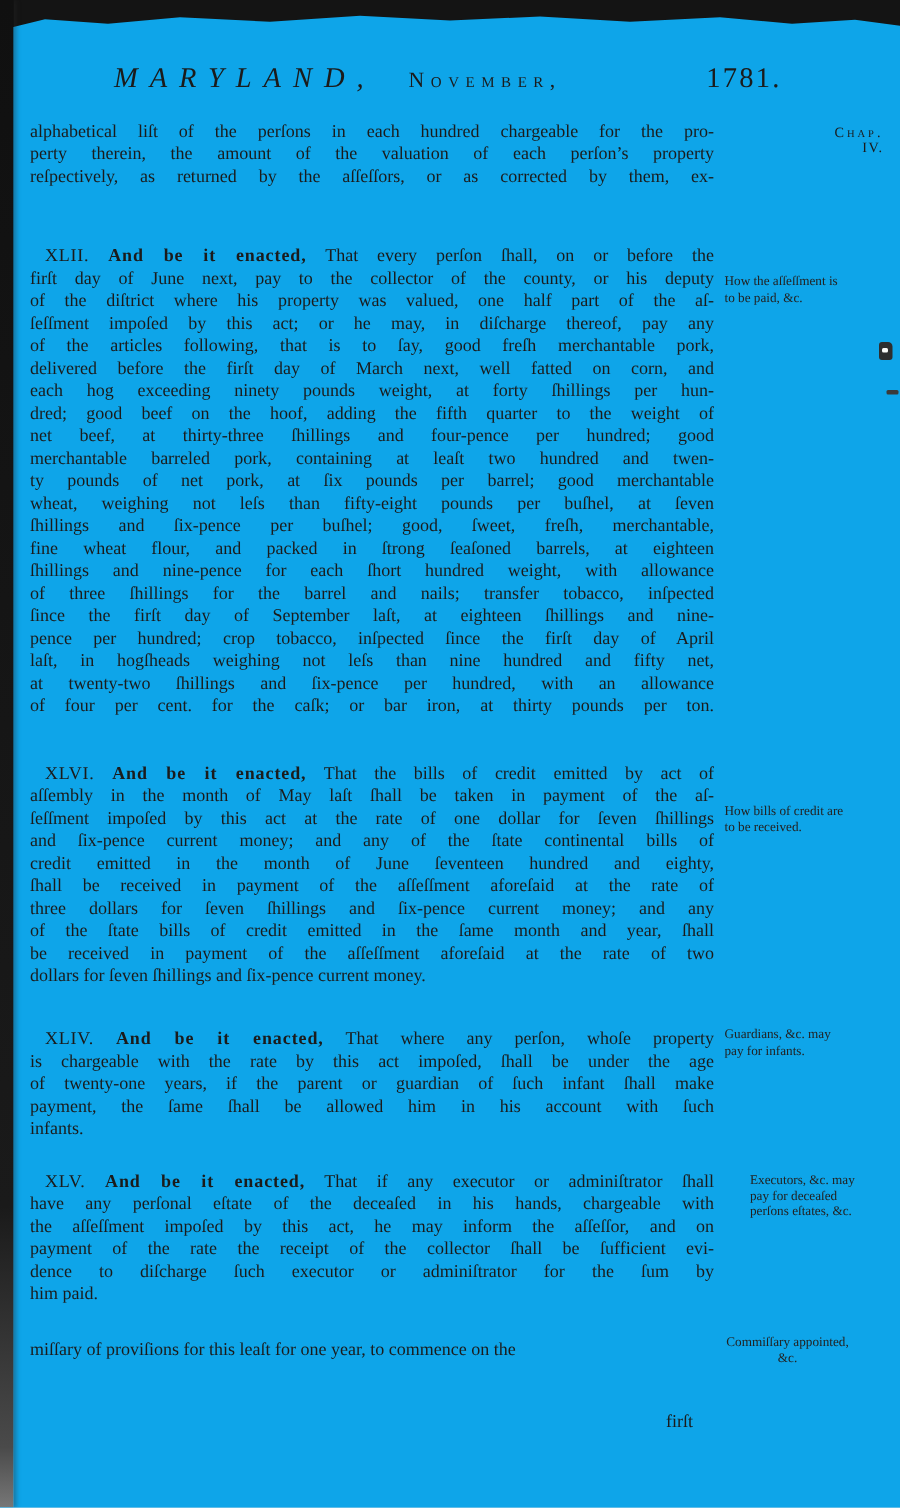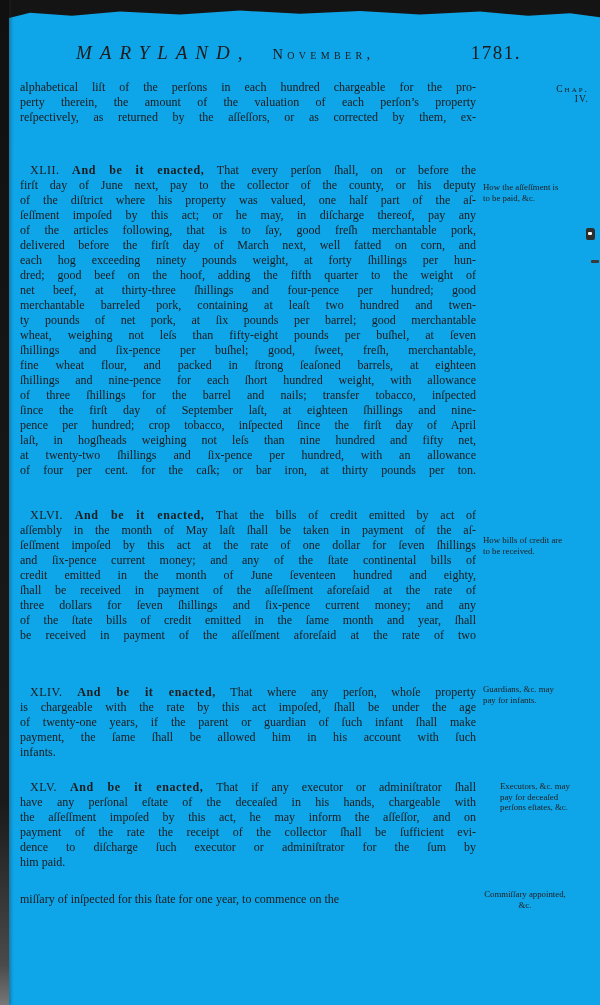--- a/index.html
+++ b/index.html
@@ -119,43 +119,45 @@
   <div class="para sec" style="top:508px">
     <div class="pbody"><span class="pnum">XLVI.</span> <span class="enacting">And be it enacted,</span> <span class="ptext">That the bills of credit emitted by act of
 aſſembly in the month of May laſt ſhall be taken in payment of the aſ-
 ſeſſment impoſed by this act at the rate of one dollar for ſeven ſhillings
 and ſix-pence current money; and any of the ſtate continental bills of
 credit emitted in the month of June ſeventeen hundred and eighty,
 ſhall be received in payment of the aſſeſſment aforeſaid at the rate of
 three dollars for ſeven ſhillings and ſix-pence current money; and any
 of the ſtate bills of credit emitted in the ſame month and year, ſhall
 be received in payment of the aſſeſſment aforeſaid at the rate of two</span></div>
+    <div class="plast">dollars for ſeven ſhillings and ſix-pence current money.</div>
   </div>
 
   <div class="para sec" style="top:685px">
     <div class="pbody"><span class="pnum">XLIV.</span> <span class="enacting">And be it enacted,</span> <span class="ptext">That where any perſon, whoſe property
 is chargeable with the rate by this act impoſed, ſhall be under the age
 of twenty-one years, if the parent or guardian of ſuch infant ſhall make
 payment, the ſame ſhall be allowed him in his account with ſuch</span></div>
     <div class="plast">infants.</div>
   </div>
 
   <div class="para sec" style="top:780px">
     <div class="pbody"><span class="pnum">XLV.</span> <span class="enacting">And be it enacted,</span> <span class="ptext">That if any executor or adminiſtrator ſhall
 have any perſonal eſtate of the deceaſed in his hands, chargeable with
 the aſſeſſment impoſed by this act, he may inform the aſſeſſor, and on
 payment of the rate the receipt of the collector ſhall be ſufficient evi-
 dence to diſcharge ſuch executor or adminiſtrator for the ſum by</span></div>
     <div class="plast">him paid.</div>
   </div>
 
   <div class="para sec" style="top:892px">
-    <div class="plast">miſſary of inſpected for this ſtate for one year, to commence on the</div>
+    <div class="plast">miſſary of proviſions for this leaſt for one year, to commence on the</div>
   </div>
 
+  <div class="catchword">firſt</div>
 
   <div class="mnote mn1">How the aſſeſſment is to be paid, &amp;c.</div>
   <div class="mnote mn2">How bills of credit are to be received.</div>
   <div class="mnote mn3">Guardians, &amp;c. may pay for infants.</div>
   <div class="mnote mn4">Executors, &amp;c. may pay for deceaſed perſons eſtates, &amp;c.</div>
   <div class="mnote mn5">Commiſſary appointed, &amp;c.</div>
 
 </div>
 
 </body></html>

